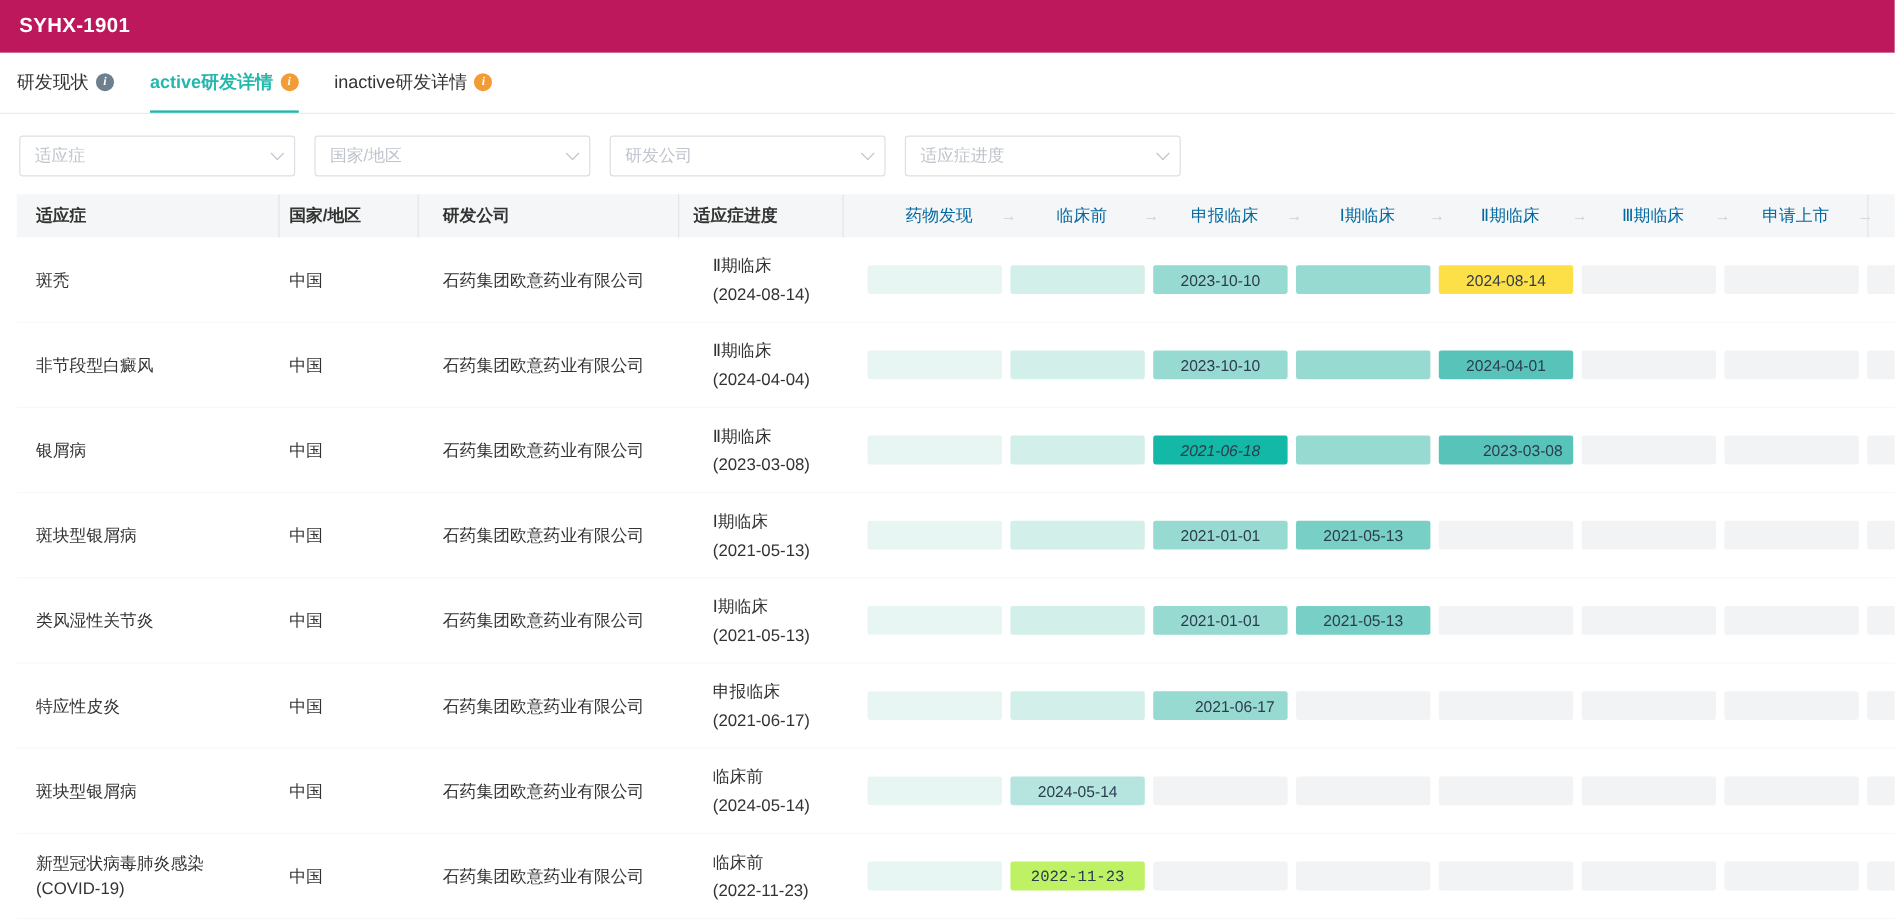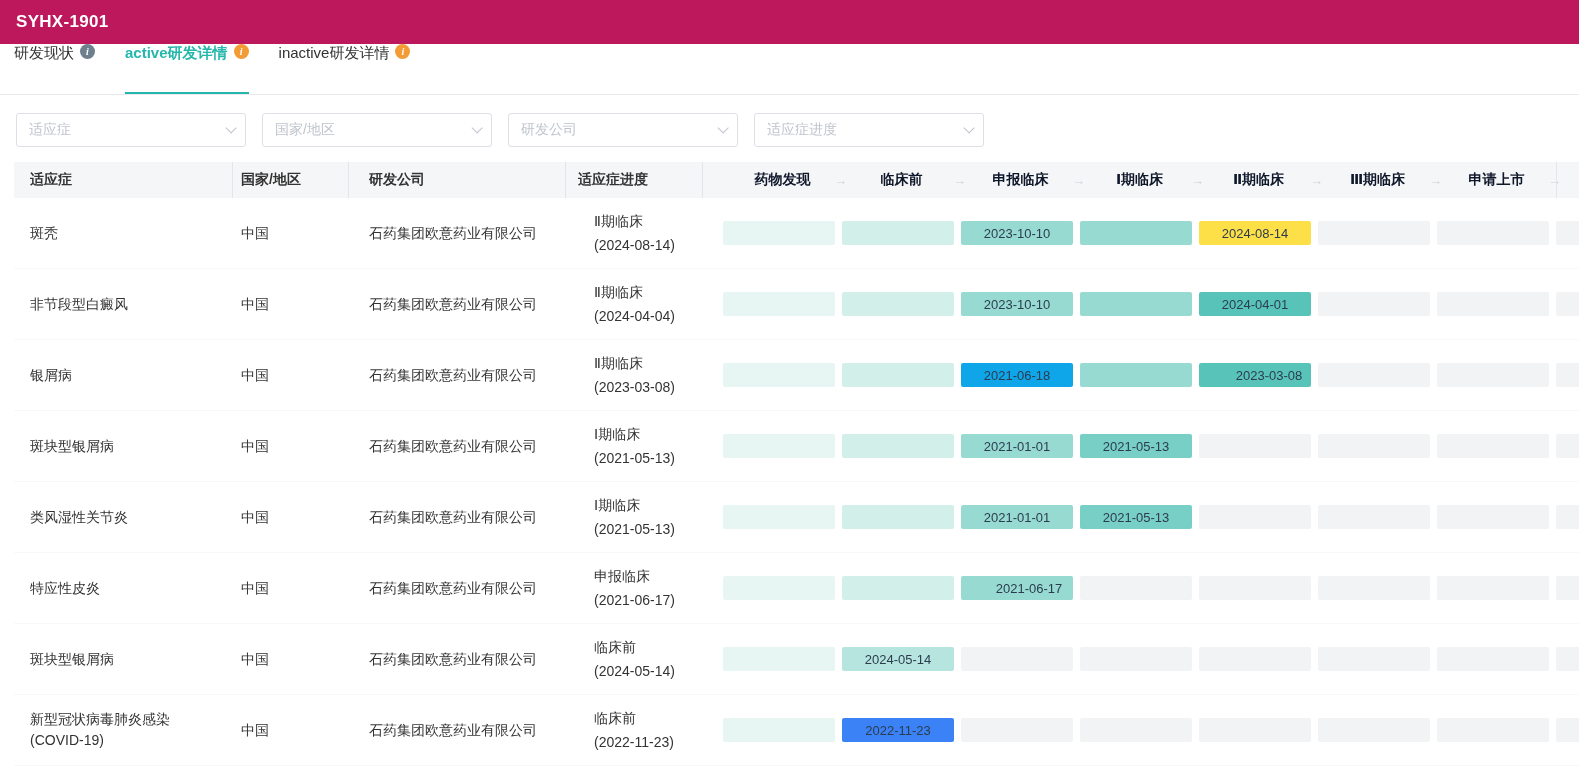--- a/index.html
+++ b/index.html
@@ -3,21 +3,21 @@
 <meta charset="utf-8">
 <style>
   *{box-sizing:border-box;margin:0;padding:0}
   html,body{width:1579px;height:769px;overflow:hidden;background:#fff;
     font-family:"Liberation Sans","DejaVu Sans",sans-serif;color:#333}
 
   .topbar{height:44px;background:#be185d;display:flex;align-items:center;padding:0 16px}
   .topbar h1{color:#fff;font-size:17px;font-weight:bold;letter-spacing:.3px}
 
   .tabs{height:51px;display:flex;align-items:stretch;border-bottom:1px solid #e8eaed;padding-left:14px;background:#fff}
-  .tab{display:flex;gap:6px;margin-right:30px;font-size:15px;color:#333;cursor:pointer;border-bottom:2px solid transparent}
+  .tab{display:flex;align-items:center;gap:6px;margin-right:30px;font-size:15px;color:#333;cursor:pointer;border-bottom:2px solid transparent}
   .tab.active{color:#25b7ac;font-weight:bold;border-bottom-color:#25b7ac}
   .info-icon{width:15px;height:15px;border-radius:50%;color:#fff;font-size:10px;font-weight:bold;
     display:inline-flex;align-items:center;justify-content:center;font-style:italic;
     font-family:"Liberation Serif","DejaVu Serif",serif;flex:none}
 
   .filters{display:flex;margin:18px 0 0 16px;gap:16px}
   .select{width:230px;height:34px;border:1px solid #dcdfe6;border-radius:3px;display:flex;align-items:center;
     justify-content:space-between;padding:0 12px;color:#bfc4cc;font-size:14px;cursor:pointer;background:#fff}
   .chev{width:8px;height:8px;border-right:1px solid #c0c4cc;border-bottom:1px solid #c0c4cc;
     transform:rotate(45deg) translateY(-3px);flex:none}
@@ -25,21 +25,21 @@
   .table{margin:15px 0 0 14px;width:1565px}
   .thead{display:flex;height:36px;background:#f5f6f7;font-weight:bold;font-size:14px}
   .th{display:flex;align-items:center;border-right:1px solid #e2e5e9}
   .c1{width:219px;padding-left:16px;flex:none}
   .c2{width:116px;padding-left:8px;flex:none}
   .c3{width:217px;padding-left:20px;flex:none}
   .c4{width:137px;padding-left:12px;flex:none}
   .tl{flex:1;display:flex;padding-left:20px;overflow:hidden;border-right:none}
   .slot{width:119px;flex:none;position:relative;display:flex;align-items:center;justify-content:flex-start}
   .thead .slot{justify-content:center}
-  .stage-label{font-weight:bold;font-size:14px;color:#0f172a}
+  .stage-label{font-weight:normal;font-size:14px;color:#0369a1}
   .arrow{position:absolute;right:-5px;top:50%;transform:translateY(-50%);color:#ccd1d7;font-size:13px;font-weight:normal}
   .slot.partial{border-left:1px solid #e3e6ea}
 
   .tbody{background:#fff}
   .tr{display:flex;height:71px;border-bottom:1px solid #f7f8fa}
   .td{display:flex;align-items:center;height:100%;font-size:14px;color:#333;line-height:21px}
   .td.c1{padding-right:12px}
   .td.c4{flex-direction:column;justify-content:center;align-items:flex-start;padding-left:28px;line-height:24px}
   .cell{width:112px;height:24px;border-radius:2px;display:flex;align-items:center;justify-content:center;
     font-size:13px;color:#2c3c4e;white-space:nowrap}
@@ -204,21 +204,21 @@
           <div class="pdate">(2023-03-08)</div>
         </div>
         <div class="tl">
           <div class="slot">
             <div class="cell" style="background: rgb(231, 246, 243);"></div>
           </div>
           <div class="slot">
             <div class="cell" style="background: rgb(210, 239, 233);"></div>
           </div>
           <div class="slot">
-            <div class="cell" style="background: #0ea5e9;">2021-06-18</div>
+            <div class="cell" style="background: #14b8a6; font-style: italic;">2021-06-18</div>
           </div>
           <div class="slot">
             <div class="cell" style="background: rgb(151, 218, 210);"></div>
           </div>
           <div class="slot">
             <div class="cell" style="background: rgb(88, 196, 185); padding-left: 28px;">2023-03-08</div>
           </div>
           <div class="slot">
             <div class="cell empty"></div>
           </div>
@@ -376,21 +376,21 @@
         <div class="td c3">石药集团欧意药业有限公司</div>
         <div class="td c4">
           <div class="pstage">临床前</div>
           <div class="pdate">(2022-11-23)</div>
         </div>
         <div class="tl">
           <div class="slot">
             <div class="cell" style="background: rgb(231, 246, 243);"></div>
           </div>
           <div class="slot">
-            <div class="cell" style="background: #3b82f6;">2022-11-23</div>
+            <div class="cell" style="background: #bef264; font-family: Liberation Mono, monospace;">2022-11-23</div>
           </div>
           <div class="slot">
             <div class="cell empty"></div>
           </div>
           <div class="slot">
             <div class="cell empty"></div>
           </div>
           <div class="slot">
             <div class="cell empty"></div>
           </div>

